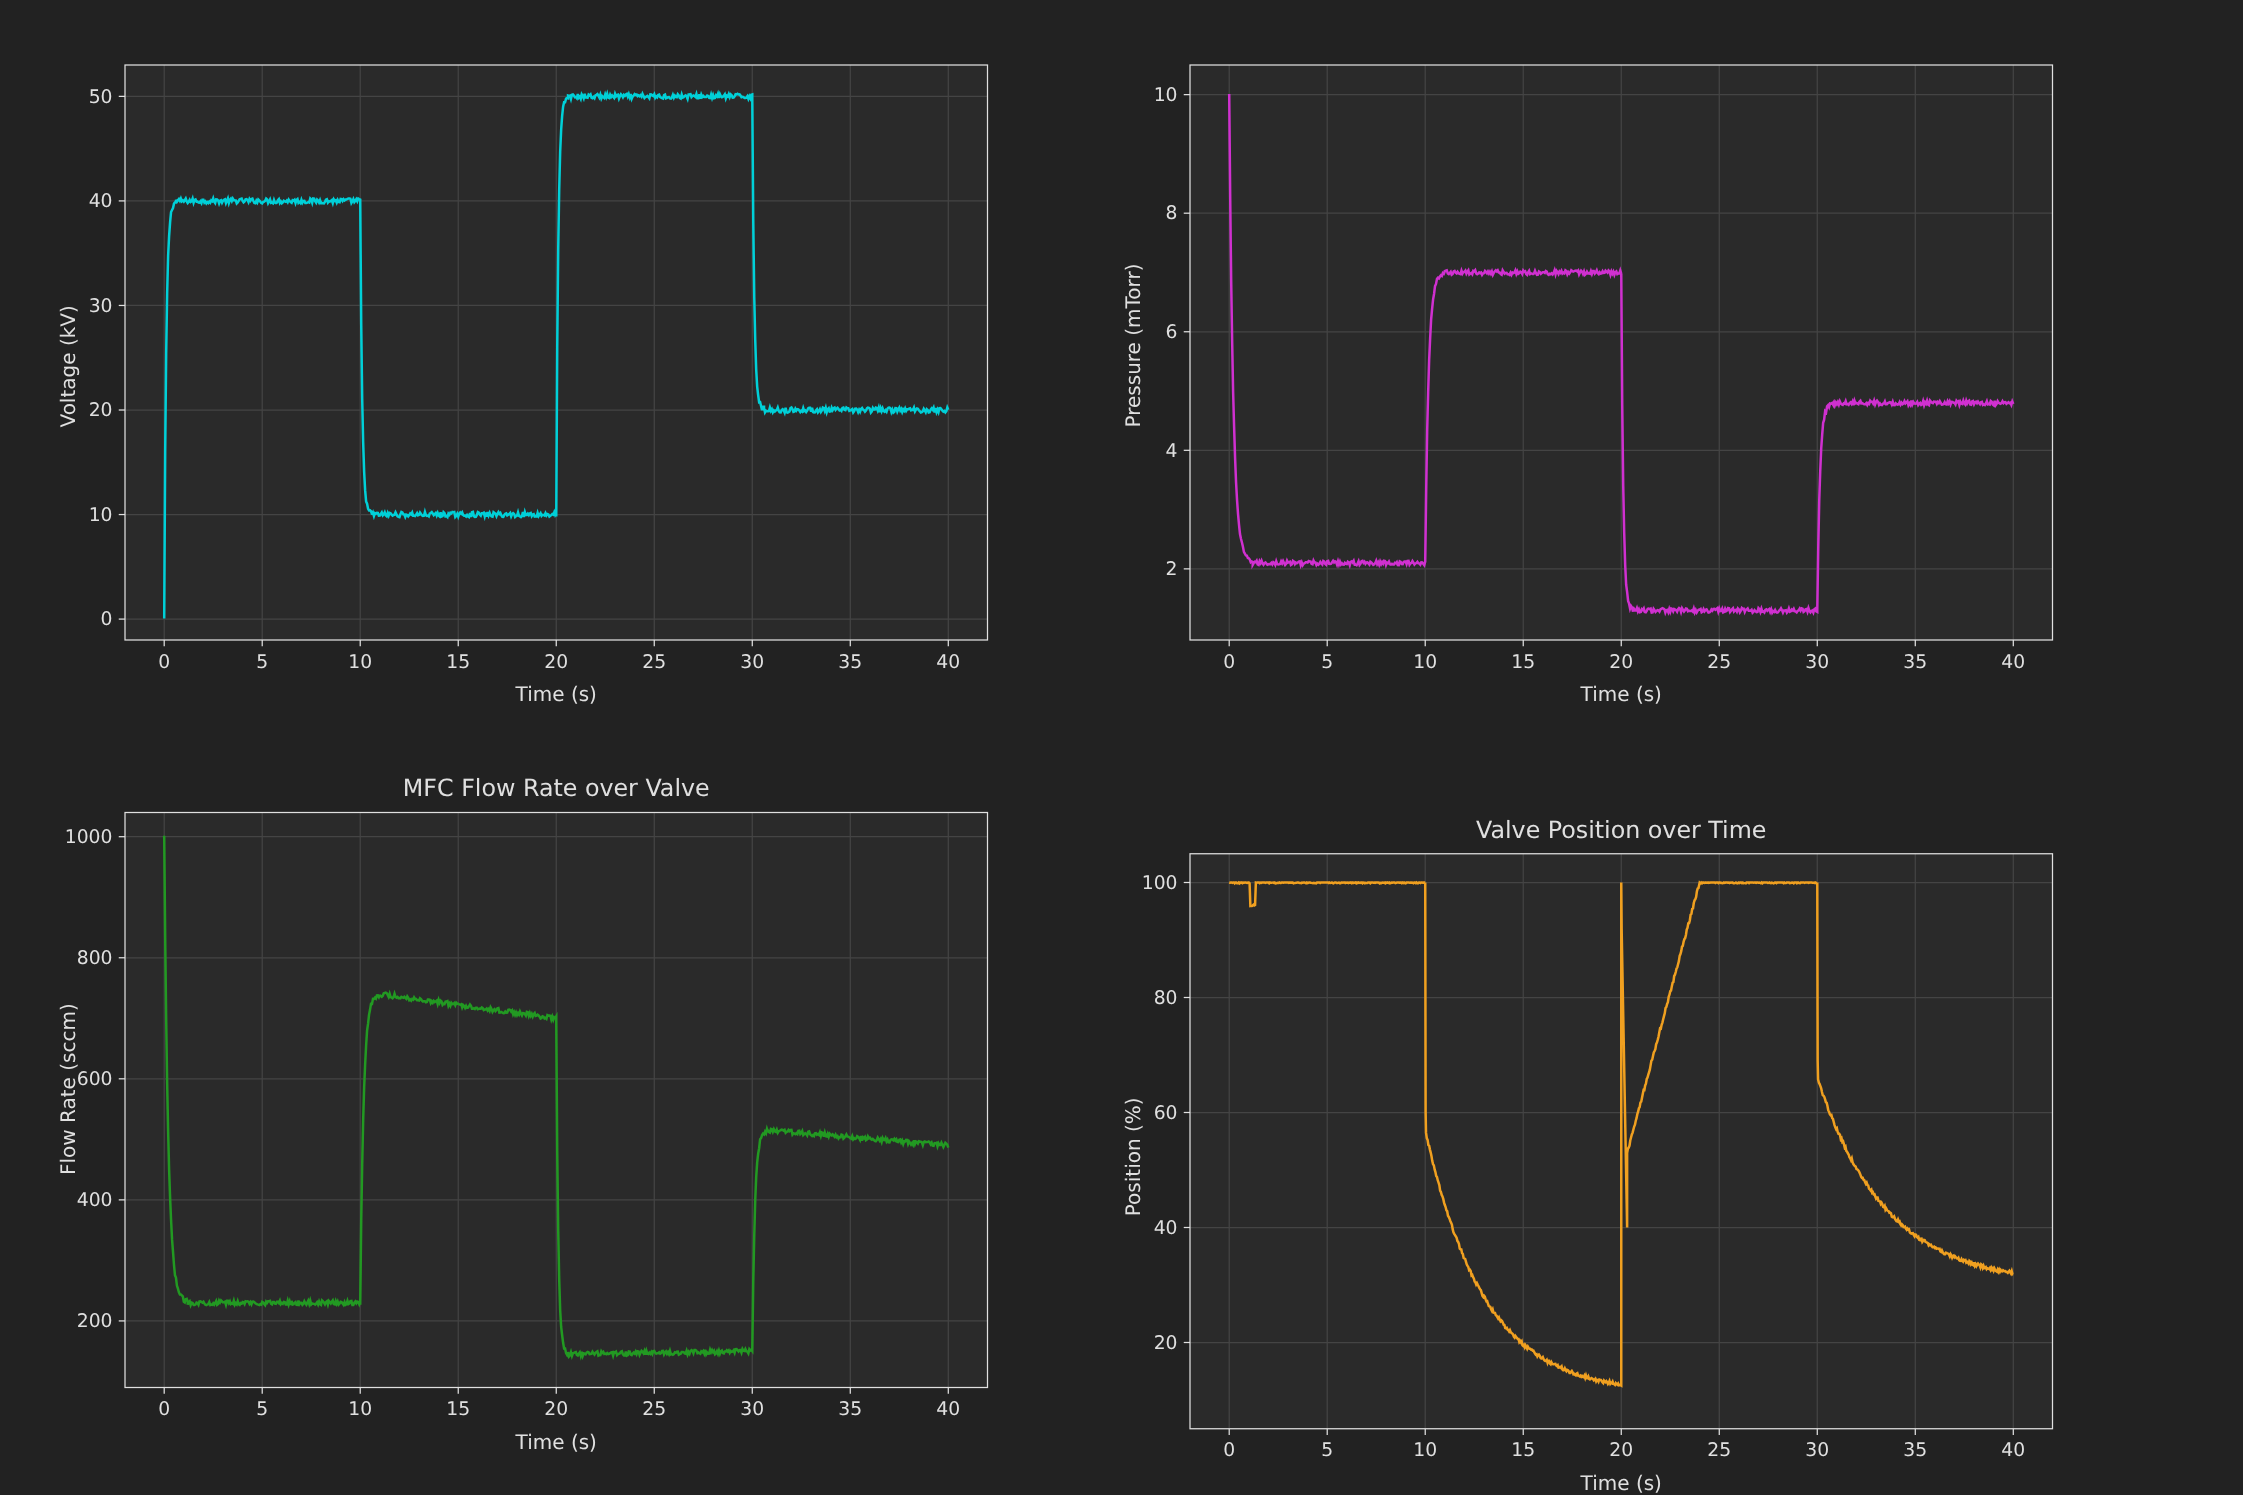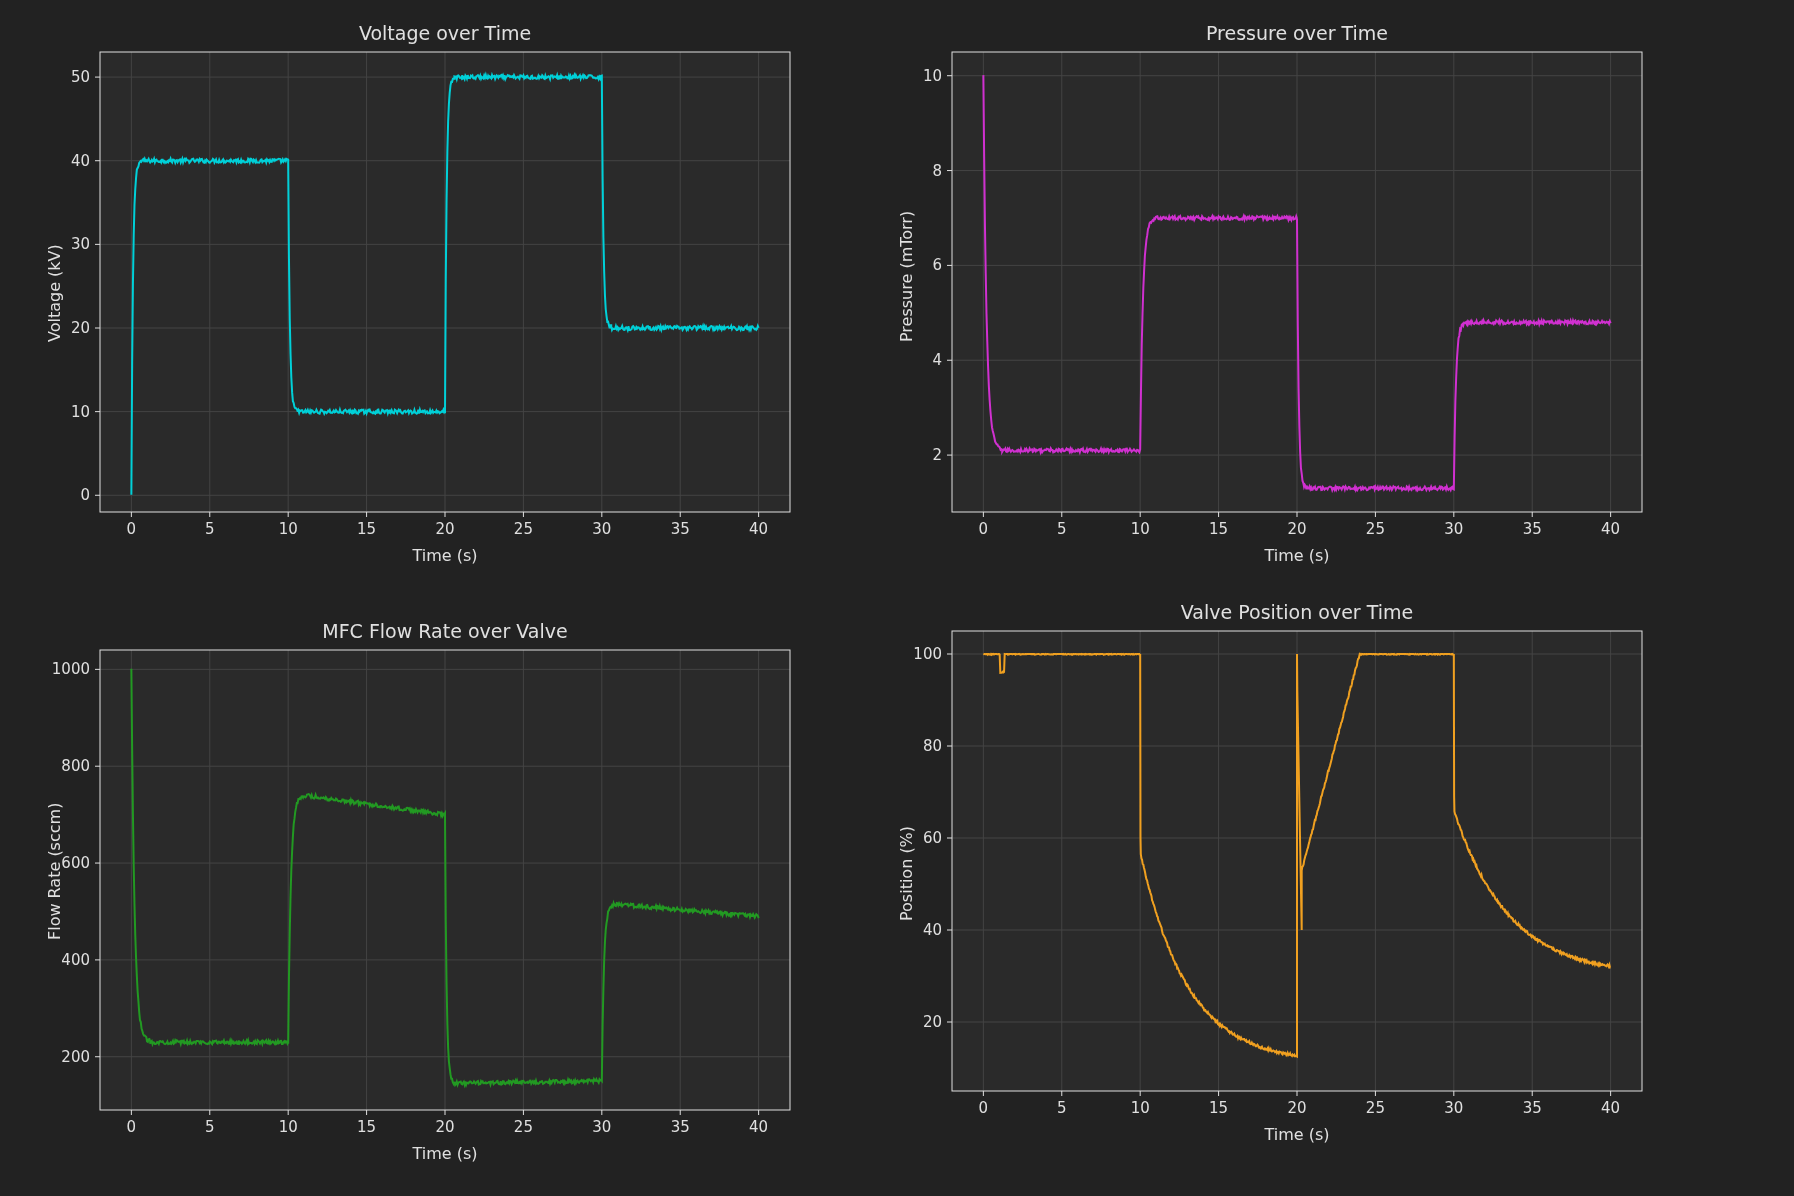--- a/index.html
+++ b/index.html
@@ -42,21 +42,20 @@
     color: #e0e0e0;
     white-space: nowrap;
   }
   svg { display: block; }
 </style>
 </head>
 <body>
 
 <div class="figure" id="figure">
     <div class="subplot" style="left: 100px; top: 52px; width: 690px; height: 460px;">
-      <div class="title" style="top: -30px;">Voltage over Time</div>
       <div class="xlabel" style="top: 494px;">Time (s)</div>
       <div class="ylabel" style="left: -55px; top: 290px;">Voltage (kV)</div>
       <svg width="690" height="460" style="overflow: visible;">
         <rect x="0" y="0" width="690" height="460" fill="#2a2a2a"></rect>
         <line x1="31.363636363636363" x2="31.363636363636363" y1="0" y2="460" stroke="#444444" stroke-width="1"></line>
         <line x1="31.363636363636363" x2="31.363636363636363" y1="460" y2="465" stroke="#e0e0e0" stroke-width="1"></line>
         <text x="31.363636363636363" y="482" text-anchor="middle" fill="#e0e0e0" font-size="15">0</text>
         <line x1="109.77272727272727" x2="109.77272727272727" y1="0" y2="460" stroke="#444444" stroke-width="1"></line>
         <line x1="109.77272727272727" x2="109.77272727272727" y1="460" y2="465" stroke="#e0e0e0" stroke-width="1"></line>
         <text x="109.77272727272727" y="482" text-anchor="middle" fill="#e0e0e0" font-size="15">5</text>
@@ -97,21 +96,20 @@
         <line x1="-5" x2="0" y1="108.72727272727269" y2="108.72727272727269" stroke="#e0e0e0" stroke-width="1"></line>
         <text x="-10" y="113.72727272727269" text-anchor="end" fill="#e0e0e0" font-size="15">40</text>
         <line x1="0" x2="690" y1="25.090909090909122" y2="25.090909090909122" stroke="#444444" stroke-width="1"></line>
         <line x1="-5" x2="0" y1="25.090909090909122" y2="25.090909090909122" stroke="#e0e0e0" stroke-width="1"></line>
         <text x="-10" y="30.090909090909122" text-anchor="end" fill="#e0e0e0" font-size="15">50</text>
         <rect x="0" y="0" width="690" height="460" fill="none" stroke="#e0e0e0" stroke-width="1"></rect>
         <path d="M31.36,442.76 L32.15,309.62 L32.93,231.68 L33.72,182.60 L34.50,152.54 L35.28,136.89 L36.07,125.88 L36.85,117.60 L37.64,116.01 L38.42,114.41 L39.20,110.89 L39.99,109.89 L40.77,109.66 L40.77,107.88 L41.56,109.42 L42.34,108.27 L43.13,107.21 L43.91,108.68 L44.69,106.77 L45.48,109.04 L46.26,108.26 L47.05,109.27 L47.83,108.17 L48.61,106.82 L49.40,109.10 L50.18,110.50 L50.97,109.52 L51.75,107.94 L52.53,109.54 L53.32,108.95 L54.10,106.86 L54.89,110.21 L55.67,107.96 L56.45,107.60 L57.24,109.29 L58.02,109.25 L58.81,110.05 L59.59,110.09 L60.38,109.05 L61.16,110.47 L61.94,107.78 L62.73,107.83 L63.51,110.07 L64.30,109.21 L65.08,110.76 L65.86,109.68 L66.65,110.46 L67.43,109.23 L68.22,110.15 L69.00,108.29 L69.78,108.90 L70.57,106.70 L71.35,109.40 L72.14,110.46 L72.92,107.55 L73.70,107.64 L74.49,108.35 L75.27,110.74 L76.06,108.53 L76.84,108.16 L77.62,110.13 L78.41,108.55 L79.19,107.85 L79.98,107.49 L80.76,110.52 L81.55,108.63 L82.33,106.71 L83.11,110.30 L83.90,107.89 L84.68,106.91 L85.47,108.75 L86.25,106.86 L87.03,108.09 L87.82,108.21 L88.60,108.30 L89.39,110.79 L90.17,110.00 L90.95,108.72 L91.74,107.36 L92.52,107.05 L93.31,106.80 L94.09,108.75 L94.87,109.89 L95.66,109.23 L96.44,107.50 L97.23,107.32 L98.01,108.01 L98.80,109.69 L99.58,107.20 L100.36,108.56 L101.15,107.17 L101.93,106.89 L102.72,108.79 L103.50,110.42 L104.28,110.66 L105.07,108.59 L105.85,109.98 L106.64,107.62 L107.42,108.36 L108.20,109.24 L108.99,110.35 L109.77,110.73 L110.56,109.53 L111.34,109.35 L112.12,108.56 L112.91,106.81 L113.69,107.54 L114.48,110.52 L115.26,109.07 L116.05,107.54 L116.83,110.32 L117.61,110.11 L118.40,110.59 L119.18,107.99 L119.97,110.12 L120.75,110.43 L121.53,110.04 L122.32,108.18 L123.10,107.31 L123.89,110.33 L124.67,109.10 L125.45,110.54 L126.24,109.86 L127.02,108.57 L127.81,109.02 L128.59,109.36 L129.37,108.45 L130.16,109.76 L130.94,107.71 L131.73,108.85 L132.51,109.61 L133.30,110.16 L134.08,108.14 L134.86,108.56 L135.65,107.82 L136.43,110.40 L137.22,107.91 L138.00,107.20 L138.78,110.33 L139.57,109.56 L140.35,110.41 L141.14,107.83 L141.92,110.12 L142.70,108.75 L143.49,108.72 L144.27,110.38 L145.06,110.44 L145.84,110.05 L146.62,109.76 L147.41,110.09 L148.19,106.81 L148.98,107.62 L149.76,110.15 L150.55,106.74 L151.33,106.85 L152.11,108.94 L152.90,110.09 L153.68,107.68 L154.47,108.46 L155.25,110.02 L156.03,108.13 L156.82,110.55 L157.60,110.50 L158.39,110.55 L159.17,110.70 L159.95,109.53 L160.74,107.82 L161.52,107.42 L162.31,110.04 L163.09,108.94 L163.87,109.25 L164.66,108.69 L165.44,108.03 L166.23,110.42 L167.01,107.42 L167.80,108.61 L168.58,108.20 L169.36,110.07 L170.15,107.97 L170.93,109.59 L171.72,109.80 L172.50,107.11 L173.28,107.28 L174.07,108.72 L174.85,107.39 L175.64,108.34 L176.42,107.65 L177.20,107.60 L177.99,107.05 L178.77,106.83 L179.56,106.87 L180.34,107.04 L181.13,110.37 L181.91,109.02 L182.69,107.33 L183.48,109.67 L184.26,108.61 L185.05,107.32 L185.83,108.95 L186.61,106.86 L187.40,107.27 L188.18,107.61 L188.18,107.76 L188.97,207.13 L189.75,267.02 L190.53,301.86 L191.32,325.52 L192.10,340.14 L192.89,349.17 L193.67,350.97 L194.45,354.96 L195.24,356.27 L196.02,356.19 L196.81,357.02 L197.59,359.20 L197.59,359.86 L198.38,358.14 L199.16,360.87 L199.94,358.51 L200.73,358.92 L201.51,358.29 L202.30,358.32 L203.08,360.62 L203.86,360.55 L204.65,359.18 L205.43,357.97 L206.22,360.31 L207.00,359.44 L207.78,357.89 L208.57,360.28 L209.35,360.97 L210.14,358.45 L210.92,360.53 L211.70,358.27 L212.49,358.62 L213.27,359.75 L214.06,360.55 L214.84,359.96 L215.63,359.77 L216.41,357.84 L217.19,359.51 L217.98,361.07 L218.76,361.42 L219.55,361.67 L220.33,359.39 L221.11,357.63 L221.90,358.02 L222.68,359.45 L223.47,359.61 L224.25,361.53 L225.03,359.69 L225.82,360.01 L226.60,361.08 L227.39,360.09 L228.17,358.74 L228.95,359.48 L229.74,358.03 L230.52,360.65 L231.31,360.67 L232.09,360.84 L232.88,359.73 L233.66,358.56 L234.44,360.32 L235.23,359.92 L236.01,358.10 L236.80,359.25 L237.58,360.22 L238.36,360.76 L239.15,360.61 L239.93,357.59 L240.72,360.19 L241.50,360.77 L242.28,360.52 L243.07,361.17 L243.85,358.78 L244.64,358.41 L245.42,357.71 L246.20,358.79 L246.99,360.17 L247.77,359.34 L248.56,358.51 L249.34,360.44 L250.13,358.34 L250.91,360.41 L251.69,361.16 L252.48,357.79 L253.26,361.17 L254.05,360.83 L254.83,357.80 L255.61,358.60 L256.40,361.18 L257.18,360.94 L257.97,361.67 L258.75,358.82 L259.53,359.76 L260.32,358.26 L261.10,358.71 L261.89,357.64 L262.67,357.85 L263.45,357.64 L264.24,361.62 L265.02,360.74 L265.81,359.04 L266.59,361.32 L267.38,358.90 L268.16,357.94 L268.94,358.95 L269.73,357.84 L270.51,359.92 L271.30,360.56 L272.08,360.48 L272.86,361.20 L273.65,360.01 L274.43,361.18 L275.22,361.64 L276.00,358.40 L276.78,361.65 L277.57,357.82 L278.35,357.57 L279.14,360.95 L279.92,361.55 L280.70,361.47 L281.49,359.95 L282.27,357.70 L283.06,358.19 L283.84,359.69 L284.63,360.55 L285.41,358.61 L286.19,358.59 L286.98,358.16 L287.76,361.01 L288.55,357.93 L289.33,361.45 L290.11,357.61 L290.90,360.32 L291.68,358.31 L292.47,360.27 L293.25,361.14 L294.03,361.34 L294.82,357.74 L295.60,358.38 L296.39,359.06 L297.17,360.99 L297.95,359.04 L298.74,357.71 L299.52,359.19 L300.31,358.39 L301.09,360.31 L301.88,361.44 L302.66,361.58 L303.44,359.99 L304.23,359.00 L305.01,358.67 L305.80,360.28 L306.58,359.77 L307.36,359.20 L308.15,358.36 L308.93,361.05 L309.72,359.17 L310.50,358.51 L311.28,359.15 L312.07,361.56 L312.85,360.82 L313.64,360.48 L314.42,357.89 L315.20,360.69 L315.99,361.14 L316.77,361.71 L317.56,360.80 L318.34,357.69 L319.13,361.63 L319.91,357.67 L320.69,360.02 L321.48,360.01 L322.26,358.94 L323.05,360.15 L323.83,358.73 L324.61,358.42 L325.40,360.85 L326.18,359.60 L326.97,359.34 L327.75,361.25 L328.53,361.09 L329.32,361.14 L330.10,358.36 L330.89,360.90 L331.67,359.69 L332.45,358.54 L333.24,360.71 L334.02,359.81 L334.81,359.91 L335.59,360.35 L336.38,358.59 L337.16,360.42 L337.94,359.31 L338.73,359.63 L339.51,361.24 L340.30,360.66 L341.08,360.14 L341.86,359.22 L342.65,359.72 L343.43,357.74 L344.22,360.13 L345.00,358.93 L345.00,361.26 L345.78,226.20 L346.57,147.86 L347.35,100.09 L348.14,69.34 L348.92,51.80 L349.70,40.86 L350.49,33.32 L351.27,29.86 L352.06,29.87 L352.84,26.92 L353.63,26.43 L354.41,26.63 L354.41,24.38 L355.19,24.66 L355.98,24.42 L356.76,27.07 L357.55,23.79 L358.33,23.52 L359.11,24.38 L359.90,25.74 L360.68,25.51 L361.47,26.53 L362.25,23.19 L363.03,26.25 L363.82,25.40 L364.60,27.10 L365.39,23.52 L366.17,24.79 L366.95,26.63 L367.74,23.10 L368.52,25.88 L369.31,25.99 L370.09,26.17 L370.88,23.70 L371.66,24.36 L372.44,23.55 L373.23,26.22 L374.01,26.53 L374.80,25.59 L375.58,26.58 L376.36,24.22 L377.15,23.82 L377.93,23.27 L378.72,24.52 L379.50,26.05 L380.28,23.75 L381.07,26.75 L381.85,24.95 L382.64,25.68 L383.42,26.37 L384.20,23.52 L384.99,25.65 L385.77,23.07 L386.56,26.16 L387.34,26.51 L388.13,23.81 L388.91,25.54 L389.69,24.37 L390.48,25.39 L391.26,26.28 L392.05,23.06 L392.83,25.03 L393.61,24.08 L394.40,23.76 L395.18,26.84 L395.97,24.97 L396.75,23.43 L397.53,24.32 L398.32,25.72 L399.10,23.92 L399.89,24.65 L400.67,23.59 L401.45,23.08 L402.24,25.35 L403.02,23.26 L403.81,25.81 L404.59,23.18 L405.38,26.99 L406.16,25.22 L406.94,24.42 L407.73,23.23 L408.51,23.88 L409.30,23.63 L410.08,24.94 L410.86,24.27 L411.65,24.97 L412.43,24.19 L413.22,25.27 L414.00,23.06 L414.78,24.74 L415.57,26.41 L416.35,25.56 L417.14,25.30 L417.92,24.72 L418.70,25.59 L419.49,26.70 L420.27,23.42 L421.06,23.50 L421.84,24.46 L422.63,24.88 L423.41,23.43 L424.19,26.29 L424.98,25.10 L425.76,25.86 L426.55,24.06 L427.33,23.75 L428.11,25.70 L428.90,26.09 L429.68,26.60 L430.47,26.92 L431.25,24.16 L432.03,23.74 L432.82,26.68 L433.60,26.31 L434.39,25.81 L435.17,25.72 L435.95,26.65 L436.74,26.82 L437.52,26.01 L438.31,23.92 L439.09,26.18 L439.88,24.47 L440.66,25.51 L441.44,25.78 L442.23,23.37 L443.01,24.30 L443.80,26.25 L444.58,26.79 L445.36,23.68 L446.15,26.12 L446.93,25.77 L447.72,24.70 L448.50,24.30 L449.28,25.18 L450.07,27.12 L450.85,23.52 L451.64,23.46 L452.42,23.36 L453.20,25.70 L453.99,24.80 L454.77,24.32 L455.56,24.85 L456.34,25.52 L457.13,23.22 L457.91,26.64 L458.69,26.64 L459.48,23.52 L460.26,26.92 L461.05,23.76 L461.83,25.59 L462.61,24.67 L463.40,25.55 L464.18,25.55 L464.97,25.55 L465.75,24.45 L466.53,24.79 L467.32,26.29 L468.10,26.40 L468.89,23.62 L469.67,26.39 L470.45,24.04 L471.24,26.56 L472.02,26.41 L472.81,24.24 L473.59,25.12 L474.38,23.06 L475.16,26.39 L475.94,23.35 L476.73,25.07 L477.51,25.84 L478.30,25.36 L479.08,24.48 L479.86,23.38 L480.65,26.78 L481.43,24.63 L482.22,25.20 L483.00,23.29 L483.78,25.60 L484.57,23.50 L485.35,24.25 L486.14,26.10 L486.92,26.06 L487.70,25.08 L488.49,23.31 L489.27,23.49 L490.06,23.06 L490.84,23.58 L491.63,23.53 L492.41,24.47 L493.19,25.71 L493.98,25.44 L494.76,25.69 L495.55,26.37 L496.33,26.31 L497.11,26.15 L497.90,24.94 L498.68,27.06 L499.47,24.94 L500.25,26.61 L501.03,23.72 L501.82,23.51 L501.82,26.02 L502.60,124.14 L503.39,185.15 L504.17,219.66 L504.95,243.53 L505.74,257.26 L506.52,264.06 L507.31,269.79 L508.09,269.66 L508.88,272.95 L509.66,276.18 L510.44,273.30 L511.23,273.30 L511.23,274.40 L512.01,277.94 L512.80,276.59 L513.58,277.07 L514.36,277.01 L515.15,276.91 L515.93,274.06 L516.72,276.67 L517.50,275.36 L518.28,277.83 L519.07,276.33 L519.85,277.17 L520.64,276.39 L521.42,275.94 L522.20,274.04 L522.99,276.74 L523.77,277.91 L524.56,278.00 L525.34,275.95 L526.13,275.30 L526.91,276.14 L527.69,278.03 L528.48,274.18 L529.26,277.87 L530.05,278.07 L530.83,277.68 L531.61,277.17 L532.40,274.53 L533.18,274.02 L533.97,275.28 L534.75,277.50 L535.53,277.23 L536.32,275.06 L537.10,276.47 L537.89,275.31 L538.67,275.51 L539.45,276.37 L540.24,277.63 L541.02,276.57 L541.81,277.26 L542.59,274.44 L543.37,276.90 L544.16,276.43 L544.94,277.64 L545.73,276.51 L546.51,274.64 L547.30,274.15 L548.08,274.21 L548.86,277.35 L549.65,274.24 L550.43,277.67 L551.22,278.02 L552.00,277.89 L552.78,276.33 L553.57,275.42 L554.35,277.81 L555.14,276.80 L555.92,275.34 L556.70,277.53 L557.49,276.31 L558.27,273.98 L559.06,274.40 L559.84,276.70 L560.62,274.23 L561.41,277.74 L562.19,275.32 L562.98,274.51 L563.76,277.25 L564.55,277.17 L565.33,274.20 L566.11,276.01 L566.90,274.46 L567.68,274.06 L568.47,275.89 L569.25,274.82 L570.03,274.17 L570.82,275.17 L571.60,276.32 L572.39,275.90 L573.17,276.72 L573.95,274.38 L574.74,274.06 L575.52,275.80 L576.31,276.06 L577.09,273.99 L577.87,274.62 L578.66,274.63 L579.44,276.76 L580.23,276.43 L581.01,275.78 L581.80,275.26 L582.58,277.97 L583.36,276.85 L584.15,274.89 L584.93,274.81 L585.72,275.73 L586.50,277.70 L587.28,275.76 L588.07,277.34 L588.85,275.06 L589.64,274.31 L590.42,275.66 L591.20,276.09 L591.99,277.35 L592.77,276.45 L593.56,274.74 L594.34,274.14 L595.12,274.27 L595.91,275.02 L596.69,277.99 L597.48,277.04 L598.26,274.39 L599.05,275.60 L599.83,275.55 L600.61,274.09 L601.40,274.42 L602.18,276.43 L602.97,274.05 L603.75,277.75 L604.53,274.61 L605.32,276.95 L606.10,274.73 L606.89,276.75 L607.67,277.32 L608.45,276.21 L609.24,277.36 L610.02,274.94 L610.81,274.14 L611.59,274.03 L612.37,274.81 L613.16,277.69 L613.94,275.73 L614.73,278.03 L615.51,277.39 L616.30,274.50 L617.08,274.55 L617.86,277.22 L618.65,275.44 L619.43,274.10 L620.22,276.49 L621.00,275.23 L621.78,277.61 L622.57,275.55 L623.35,276.61 L624.14,274.72 L624.92,276.75 L625.70,275.42 L626.49,275.42 L627.27,274.89 L628.06,274.67 L628.84,276.26 L629.62,275.89 L630.41,275.90 L631.19,274.12 L631.98,277.11 L632.76,275.75 L633.55,274.75 L634.33,275.04 L635.11,276.20 L635.90,277.01 L636.68,278.07 L637.47,277.78 L638.25,276.99 L639.03,275.01 L639.82,276.29 L640.60,277.82 L641.39,275.34 L642.17,276.07 L642.95,277.97 L643.74,277.78 L644.52,275.64 L645.31,274.60 L646.09,275.70 L646.87,274.13 L647.66,277.95 L648.44,274.40 L649.23,277.67 L650.01,275.61 L650.80,277.66 L651.58,274.52 L652.36,274.42 L653.15,275.43 L653.93,276.46 L654.72,277.25 L655.50,276.78 L656.28,277.91 L657.07,276.86 L657.85,274.06 L658.64,275.87 " fill="none" stroke="#00d0d8" stroke-width="2"></path>
       </svg>
     </div>
     <div class="subplot" style="left: 952px; top: 52px; width: 690px; height: 460px;">
-      <div class="title" style="top: -30px;">Pressure over Time</div>
       <div class="xlabel" style="top: 494px;">Time (s)</div>
       <div class="ylabel" style="left: -55px; top: 290px;">Pressure (mTorr)</div>
       <svg width="690" height="460" style="overflow: visible;">
         <rect x="0" y="0" width="690" height="460" fill="#2a2a2a"></rect>
         <line x1="31.363636363636363" x2="31.363636363636363" y1="0" y2="460" stroke="#444444" stroke-width="1"></line>
         <line x1="31.363636363636363" x2="31.363636363636363" y1="460" y2="465" stroke="#e0e0e0" stroke-width="1"></line>
         <text x="31.363636363636363" y="482" text-anchor="middle" fill="#e0e0e0" font-size="15">0</text>
         <line x1="109.77272727272727" x2="109.77272727272727" y1="0" y2="460" stroke="#444444" stroke-width="1"></line>
         <line x1="109.77272727272727" x2="109.77272727272727" y1="460" y2="465" stroke="#e0e0e0" stroke-width="1"></line>
         <text x="109.77272727272727" y="482" text-anchor="middle" fill="#e0e0e0" font-size="15">5</text>
@@ -200,21 +198,21 @@
         <line x1="0" x2="690" y1="116.21052631578948" y2="116.21052631578948" stroke="#444444" stroke-width="1"></line>
         <line x1="-5" x2="0" y1="116.21052631578948" y2="116.21052631578948" stroke="#e0e0e0" stroke-width="1"></line>
         <text x="-10" y="121.21052631578948" text-anchor="end" fill="#e0e0e0" font-size="15">800</text>
         <line x1="0" x2="690" y1="19.36842105263156" y2="19.36842105263156" stroke="#444444" stroke-width="1"></line>
         <line x1="-5" x2="0" y1="19.36842105263156" y2="19.36842105263156" stroke="#e0e0e0" stroke-width="1"></line>
         <text x="-10" y="24.36842105263156" text-anchor="end" fill="#e0e0e0" font-size="15">1000</text>
         <rect x="0" y="0" width="690" height="460" fill="none" stroke="#e0e0e0" stroke-width="1"></rect>
         <path d="M31.36,18.66 L32.15,100.09 L32.93,164.24 L33.72,216.54 L34.50,255.10 L35.28,285.47 L36.07,308.01 L36.85,325.95 L37.64,341.50 L38.42,351.45 L39.20,362.01 L39.99,370.27 L40.77,372.05 L41.56,378.60 L42.34,380.97 L43.13,383.87 L43.91,385.58 L44.69,385.53 L45.48,386.32 L46.26,387.09 L47.05,391.48 L47.83,392.01 L48.61,389.34 L49.40,389.09 L50.18,391.33 L50.18,393.70 L50.97,391.80 L51.75,390.98 L52.53,394.06 L53.32,392.16 L54.10,392.45 L54.89,394.02 L55.67,394.02 L56.45,393.55 L57.24,391.98 L58.02,392.30 L58.81,393.78 L59.59,391.20 L60.38,391.11 L61.16,391.65 L61.94,392.09 L62.73,391.37 L63.51,392.77 L64.30,393.78 L65.08,394.07 L65.86,393.62 L66.65,393.29 L67.43,391.67 L68.22,394.02 L69.00,393.63 L69.78,393.85 L70.57,392.60 L71.35,393.73 L72.14,392.37 L72.92,390.80 L73.70,393.85 L74.49,393.27 L75.27,390.44 L76.06,391.84 L76.84,390.31 L77.62,391.04 L78.41,391.89 L79.19,391.66 L79.98,391.36 L80.76,393.91 L81.55,390.69 L82.33,390.69 L83.11,392.44 L83.90,390.98 L84.68,393.23 L85.47,392.60 L86.25,393.12 L87.03,390.61 L87.82,393.82 L88.60,392.47 L89.39,393.43 L90.17,390.88 L90.95,393.36 L91.74,393.96 L92.52,392.55 L93.31,392.90 L94.09,391.59 L94.87,391.83 L95.66,393.22 L96.44,390.99 L97.23,391.11 L98.01,391.10 L98.80,391.37 L99.58,393.00 L100.36,391.69 L101.15,393.39 L101.93,391.35 L102.72,391.25 L103.50,391.84 L104.28,392.63 L105.07,393.04 L105.85,393.49 L106.64,393.75 L107.42,394.05 L108.20,393.38 L108.99,393.70 L109.77,391.52 L110.56,391.99 L111.34,393.10 L112.12,394.07 L112.91,391.27 L113.69,392.22 L114.48,390.99 L115.26,390.97 L116.05,390.65 L116.83,392.97 L117.61,393.52 L118.40,391.57 L119.18,391.63 L119.97,392.88 L120.75,393.03 L121.53,391.43 L122.32,391.41 L123.10,392.40 L123.89,390.57 L124.67,393.33 L125.45,392.39 L126.24,393.02 L127.02,391.60 L127.81,391.74 L128.59,393.63 L129.37,393.58 L130.16,390.60 L130.94,393.56 L131.73,391.08 L132.51,394.03 L133.30,390.75 L134.08,393.75 L134.86,393.45 L135.65,392.32 L136.43,391.67 L137.22,393.92 L138.00,394.00 L138.78,390.50 L139.57,393.25 L140.35,392.08 L141.14,392.31 L141.92,393.82 L142.70,392.99 L143.49,391.04 L144.27,392.59 L145.06,393.76 L145.84,392.10 L146.62,390.49 L147.41,393.22 L148.19,390.46 L148.98,393.53 L149.76,392.73 L150.55,392.99 L151.33,393.07 L152.11,393.63 L152.90,392.89 L153.68,391.83 L154.47,393.62 L155.25,391.27 L156.03,393.40 L156.82,393.96 L157.60,390.28 L158.39,391.00 L159.17,392.12 L159.95,393.48 L160.74,391.74 L161.52,391.01 L162.31,393.67 L163.09,390.71 L163.87,391.56 L164.66,392.69 L165.44,391.41 L166.23,390.32 L167.01,393.19 L167.80,393.45 L168.58,390.80 L169.36,393.00 L170.15,391.21 L170.93,393.61 L171.72,392.74 L172.50,391.35 L173.28,391.60 L174.07,392.86 L174.85,393.94 L175.64,391.73 L176.42,393.89 L177.20,393.37 L177.99,390.66 L178.77,393.26 L179.56,392.80 L180.34,390.85 L181.13,390.77 L181.91,394.00 L182.69,394.03 L183.48,392.06 L184.26,391.16 L185.05,392.57 L185.83,391.22 L186.61,391.55 L187.40,393.38 L188.18,391.08 L188.18,393.78 L188.97,326.67 L189.75,281.96 L190.53,246.27 L191.32,219.96 L192.10,201.83 L192.89,186.60 L193.67,174.38 L194.45,168.97 L195.24,161.83 L196.02,157.88 L196.81,153.12 L197.59,153.20 L198.38,149.07 L199.16,149.14 L199.94,148.13 L200.73,148.89 L201.51,146.35 L202.30,146.27 L203.08,147.68 L203.86,145.71 L203.86,146.09 L204.65,146.73 L205.43,147.38 L206.22,146.57 L207.00,144.56 L207.78,144.34 L208.57,144.10 L209.35,144.53 L210.14,145.88 L210.92,147.54 L211.70,145.07 L212.49,147.76 L213.27,147.92 L214.06,148.55 L214.84,147.65 L215.63,144.99 L216.41,147.41 L217.19,148.15 L217.98,147.54 L218.76,148.50 L219.55,148.49 L220.33,148.65 L221.11,147.48 L221.90,147.92 L222.68,148.21 L223.47,147.40 L224.25,148.25 L225.03,149.01 L225.82,147.08 L226.60,148.25 L227.39,150.17 L228.17,149.59 L228.95,150.49 L229.74,149.26 L230.52,149.77 L231.31,147.94 L232.09,149.08 L232.88,149.21 L233.66,150.27 L234.44,150.29 L235.23,150.43 L236.01,148.59 L236.80,149.21 L237.58,150.59 L238.36,151.24 L239.15,150.90 L239.93,150.90 L240.72,151.82 L241.50,151.56 L242.28,149.59 L243.07,149.57 L243.85,149.82 L244.64,152.48 L245.42,151.05 L246.20,152.25 L246.99,150.80 L247.77,151.69 L248.56,151.10 L249.34,150.49 L250.13,153.12 L250.91,149.95 L251.69,152.28 L252.48,150.45 L253.26,151.10 L254.05,153.86 L254.83,152.94 L255.61,153.31 L256.40,151.36 L257.18,151.23 L257.97,150.83 L258.75,154.59 L259.53,152.89 L260.32,154.69 L261.10,152.30 L261.89,153.27 L262.67,153.21 L263.45,152.46 L264.24,154.21 L265.02,152.17 L265.81,152.93 L266.59,152.91 L267.38,153.55 L268.16,153.79 L268.94,153.37 L269.73,155.95 L270.51,153.99 L271.30,154.73 L272.08,156.34 L272.86,154.72 L273.65,156.36 L274.43,156.20 L275.22,154.87 L276.00,153.57 L276.78,154.58 L277.57,156.99 L278.35,157.07 L279.14,156.59 L279.92,157.22 L280.70,156.14 L281.49,156.20 L282.27,157.40 L283.06,157.13 L283.84,156.81 L284.63,156.95 L285.41,155.95 L286.19,156.56 L286.98,158.00 L287.76,157.62 L288.55,157.56 L289.33,156.83 L290.11,158.40 L290.90,157.28 L291.68,158.73 L292.47,155.84 L293.25,157.23 L294.03,159.44 L294.82,158.12 L295.60,157.39 L296.39,158.85 L297.17,157.99 L297.95,156.61 L298.74,156.41 L299.52,160.16 L300.31,160.11 L301.09,159.62 L301.88,160.01 L302.66,160.58 L303.44,160.44 L304.23,159.25 L305.01,160.07 L305.80,159.98 L306.58,157.87 L307.36,157.72 L308.15,158.07 L308.93,159.27 L309.72,158.30 L310.50,161.37 L311.28,159.66 L312.07,161.87 L312.85,159.94 L313.64,162.02 L314.42,160.46 L315.20,161.69 L315.99,159.23 L316.77,160.96 L317.56,162.36 L318.34,160.49 L319.13,160.52 L319.91,161.31 L320.69,162.54 L321.48,159.56 L322.26,159.80 L323.05,162.66 L323.83,160.43 L324.61,162.65 L325.40,161.08 L326.18,163.22 L326.97,161.27 L327.75,160.42 L328.53,162.82 L329.32,162.58 L330.10,161.80 L330.89,162.36 L331.67,163.36 L332.45,164.77 L333.24,164.36 L334.02,163.05 L334.81,163.38 L335.59,164.71 L336.38,164.21 L337.16,165.02 L337.94,162.07 L338.73,162.48 L339.51,162.35 L340.30,162.54 L341.08,165.69 L341.86,163.33 L342.65,165.89 L343.43,163.86 L344.22,164.52 L345.00,163.18 L345.00,164.30 L345.78,271.51 L346.57,334.32 L347.35,373.16 L348.14,398.21 L348.92,411.60 L349.70,418.10 L350.49,424.24 L351.27,428.85 L352.06,428.83 L352.84,432.45 L353.63,433.87 L354.41,431.75 L354.41,431.64 L355.19,435.07 L355.98,434.07 L356.76,431.74 L357.55,434.68 L358.33,432.59 L359.11,432.26 L359.90,431.86 L360.68,431.60 L361.47,433.90 L362.25,434.39 L363.03,432.88 L363.82,431.81 L364.60,434.62 L365.39,431.46 L366.17,434.75 L366.95,432.62 L367.74,432.87 L368.52,433.39 L369.31,432.01 L370.09,431.49 L370.88,431.84 L371.66,433.31 L372.44,433.24 L373.23,432.94 L374.01,431.43 L374.80,432.65 L375.58,433.66 L376.36,432.30 L377.15,431.53 L377.93,431.06 L378.72,434.57 L379.50,434.17 L380.28,434.05 L381.07,431.06 L381.85,432.25 L382.64,431.49 L383.42,433.19 L384.20,432.90 L384.99,433.31 L385.77,432.49 L386.56,433.31 L387.34,433.03 L388.13,432.55 L388.91,432.02 L389.69,431.83 L390.48,434.51 L391.26,431.73 L392.05,432.02 L392.83,431.40 L393.61,434.07 L394.40,433.22 L395.18,433.03 L395.97,432.59 L396.75,431.29 L397.53,430.92 L398.32,433.54 L399.10,434.32 L399.89,434.22 L400.67,431.24 L401.45,434.50 L402.24,434.14 L403.02,431.15 L403.81,431.32 L404.59,433.79 L405.38,434.19 L406.16,432.91 L406.94,432.12 L407.73,432.94 L408.51,431.26 L409.30,433.24 L410.08,431.04 L410.86,431.23 L411.65,433.94 L412.43,432.26 L413.22,430.64 L414.00,431.46 L414.78,432.57 L415.57,430.67 L416.35,433.71 L417.14,430.59 L417.92,433.02 L418.70,433.28 L419.49,432.08 L420.27,433.03 L421.06,431.60 L421.84,433.23 L422.63,430.86 L423.41,430.74 L424.19,432.24 L424.98,432.97 L425.76,432.59 L426.55,432.58 L427.33,431.89 L428.11,432.86 L428.90,432.43 L429.68,430.71 L430.47,430.61 L431.25,433.57 L432.03,432.16 L432.82,431.16 L433.60,433.00 L434.39,431.68 L435.17,433.22 L435.95,430.59 L436.74,433.55 L437.52,433.30 L438.31,433.84 L439.09,433.30 L439.88,431.88 L440.66,432.17 L441.44,431.30 L442.23,431.28 L443.01,433.78 L443.80,433.30 L444.58,432.99 L445.36,431.66 L446.15,431.66 L446.93,431.79 L447.72,432.72 L448.50,433.00 L449.28,430.67 L450.07,433.63 L450.85,431.56 L451.64,432.97 L452.42,430.91 L453.20,430.10 L453.99,430.67 L454.77,432.57 L455.56,429.99 L456.34,430.04 L457.13,430.68 L457.91,432.48 L458.69,431.94 L459.48,432.57 L460.26,432.95 L461.05,431.13 L461.83,431.79 L462.61,430.81 L463.40,432.82 L464.18,429.76 L464.97,433.45 L465.75,432.03 L466.53,432.95 L467.32,432.88 L468.10,429.68 L468.89,431.71 L469.67,430.12 L470.45,431.72 L471.24,430.63 L472.02,433.36 L472.81,432.70 L473.59,431.04 L474.38,433.09 L475.16,430.45 L475.94,433.06 L476.73,431.11 L477.51,430.50 L478.30,432.46 L479.08,432.74 L479.86,431.23 L480.65,431.20 L481.43,430.19 L482.22,431.23 L483.00,430.34 L483.78,432.21 L484.57,430.77 L485.35,431.49 L486.14,431.16 L486.92,430.17 L487.70,432.20 L488.49,429.34 L489.27,429.23 L490.06,430.27 L490.84,431.22 L491.63,430.10 L492.41,429.99 L493.19,432.15 L493.98,429.19 L494.76,430.63 L495.55,430.88 L496.33,429.22 L497.11,430.96 L497.90,431.32 L498.68,432.68 L499.47,429.38 L500.25,430.45 L501.03,429.85 L501.82,430.89 L501.82,430.89 L502.60,375.10 L503.39,339.05 L504.17,310.54 L504.95,291.94 L505.74,279.91 L506.52,273.03 L507.31,268.59 L508.09,261.34 L508.88,260.46 L509.66,258.10 L510.44,256.90 L511.23,257.50 L512.01,255.34 L512.80,256.71 L513.58,253.23 L514.36,255.63 L514.36,254.38 L515.15,255.64 L515.93,256.06 L516.72,253.05 L517.50,253.34 L518.28,255.36 L519.07,253.35 L519.85,255.03 L520.64,255.46 L521.42,253.71 L522.20,256.21 L522.99,255.00 L523.77,254.61 L524.56,254.15 L525.34,253.69 L526.13,253.96 L526.91,254.57 L527.69,253.88 L528.48,256.20 L529.26,255.41 L530.05,255.34 L530.83,253.90 L531.61,254.85 L532.40,254.04 L533.18,253.93 L533.97,257.67 L534.75,256.64 L535.53,256.85 L536.32,257.38 L537.10,256.59 L537.89,257.26 L538.67,254.62 L539.45,254.49 L540.24,257.22 L541.02,256.42 L541.81,254.87 L542.59,258.14 L543.37,257.39 L544.16,256.56 L544.94,257.26 L545.73,258.40 L546.51,255.35 L547.30,255.07 L548.08,257.39 L548.86,258.16 L549.65,258.86 L550.43,258.03 L551.22,258.83 L552.00,256.68 L552.78,256.52 L553.57,257.80 L554.35,257.26 L555.14,257.94 L555.92,255.86 L556.70,258.70 L557.49,255.95 L558.27,256.33 L559.06,259.27 L559.84,256.11 L560.62,258.96 L561.41,259.21 L562.19,257.09 L562.98,259.34 L563.76,256.99 L564.55,257.90 L565.33,258.30 L566.11,257.53 L566.90,258.46 L567.68,259.35 L568.47,257.83 L569.25,259.70 L570.03,258.95 L570.82,260.75 L571.60,259.70 L572.39,259.88 L573.17,257.74 L573.95,258.00 L574.74,260.97 L575.52,260.24 L576.31,258.94 L577.09,257.58 L577.87,259.29 L578.66,259.30 L579.44,259.70 L580.23,260.64 L581.01,260.98 L581.80,258.90 L582.58,261.54 L583.36,260.57 L584.15,261.24 L584.93,260.79 L585.72,258.95 L586.50,259.60 L587.28,260.52 L588.07,261.99 L588.85,258.83 L589.64,262.43 L590.42,259.77 L591.20,260.52 L591.99,259.51 L592.77,262.24 L593.56,261.66 L594.34,259.18 L595.12,260.56 L595.91,260.13 L596.69,261.22 L597.48,261.80 L598.26,261.18 L599.05,261.87 L599.83,262.68 L600.61,262.99 L601.40,262.02 L602.18,260.04 L602.97,261.36 L603.75,262.66 L604.53,261.29 L605.32,263.51 L606.10,260.41 L606.89,261.91 L607.67,262.05 L608.45,260.48 L609.24,263.09 L610.02,261.65 L610.81,263.85 L611.59,263.96 L612.37,262.02 L613.16,261.43 L613.94,261.54 L614.73,262.21 L615.51,261.01 L616.30,262.36 L617.08,261.40 L617.86,263.56 L618.65,263.66 L619.43,261.81 L620.22,261.54 L621.00,264.03 L621.78,262.54 L622.57,265.21 L623.35,263.10 L624.14,263.17 L624.92,261.77 L625.70,261.85 L626.49,265.06 L627.27,263.09 L628.06,264.26 L628.84,265.66 L629.62,264.43 L630.41,265.79 L631.19,262.21 L631.98,265.18 L632.76,263.20 L633.55,263.63 L634.33,264.76 L635.11,262.94 L635.90,263.18 L636.68,263.38 L637.47,263.94 L638.25,266.15 L639.03,263.55 L639.82,263.15 L640.60,263.75 L641.39,263.59 L642.17,263.58 L642.95,263.15 L643.74,263.86 L644.52,265.37 L645.31,264.15 L646.09,266.55 L646.87,266.71 L647.66,264.52 L648.44,264.61 L649.23,264.21 L650.01,267.10 L650.80,264.68 L651.58,265.98 L652.36,266.00 L653.15,264.12 L653.93,265.78 L654.72,267.55 L655.50,265.97 L656.28,264.19 L657.07,264.87 L657.85,265.78 L658.64,268.09 " fill="none" stroke="#229922" stroke-width="2"></path>
       </svg>
     </div>
-    <div class="subplot" style="left: 952px; top: 631px; width: 690px; height: 460px;">
+    <div class="subplot" style="left: 952px; top: 683px; width: 690px; height: 460px;">
       <div class="title" style="top: -30px;">Valve Position over Time</div>
       <div class="xlabel" style="top: 494px;">Time (s)</div>
       <div class="ylabel" style="left: -55px; top: 290px;">Position (%)</div>
       <svg width="690" height="460" style="overflow: visible;">
         <rect x="0" y="0" width="690" height="460" fill="#2a2a2a"></rect>
         <line x1="31.363636363636363" x2="31.363636363636363" y1="0" y2="460" stroke="#444444" stroke-width="1"></line>
         <line x1="31.363636363636363" x2="31.363636363636363" y1="460" y2="465" stroke="#e0e0e0" stroke-width="1"></line>
         <text x="31.363636363636363" y="482" text-anchor="middle" fill="#e0e0e0" font-size="15">0</text>
         <line x1="109.77272727272727" x2="109.77272727272727" y1="0" y2="460" stroke="#444444" stroke-width="1"></line>
         <line x1="109.77272727272727" x2="109.77272727272727" y1="460" y2="465" stroke="#e0e0e0" stroke-width="1"></line>

